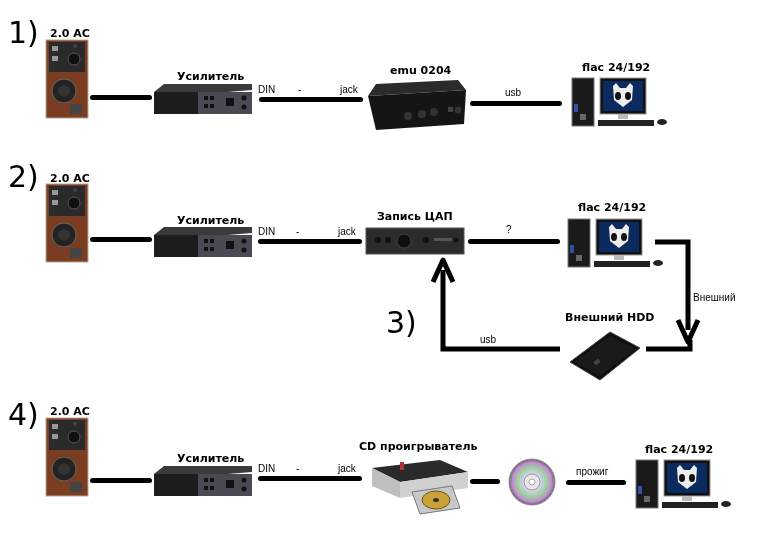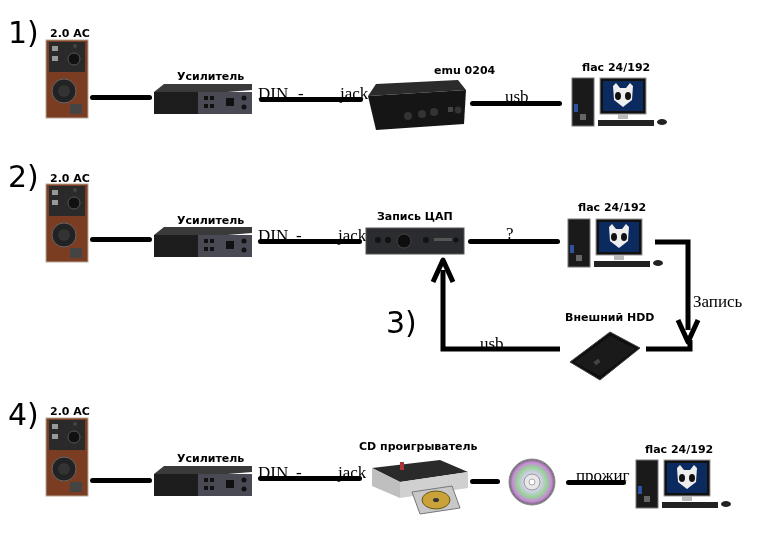--- a/index.html
+++ b/index.html
@@ -1,20 +1,20 @@
 <!DOCTYPE html>
 <html><head>
 <meta charset="utf-8">
 <style>
   html, body { margin:0; padding:0; background:#ffffff; }
   body { width:760px; height:540px; position:relative; overflow:hidden; font-family:"DejaVu Sans", sans-serif; }
   .abs { position:absolute; }
   .num { font-family:"DejaVu Sans", sans-serif; font-size:30px; color:#000; line-height:1; }
   .lbl { font-family:"DejaVu Sans", sans-serif; font-size:11px; font-weight:bold; color:#000; white-space:nowrap; }
-  .cbl { font-family:Liberation Serif, serif; font-size:17px; color:#000; white-space:nowrap; }
+  .cbl { font-family:Liberation Sans, sans-serif; font-size:10px; color:#000; white-space:nowrap; }
   .wire { background:#000; border-radius:3px; height:5px; }
   svg { position:absolute; overflow:visible; }
 </style>
 </head>
 <body>
 
 <div class="abs num" style="left:8px;top:18px;">1)</div>
 <div class="abs num" style="left:8px;top:162px;">2)</div>
 <div class="abs num" style="left:386px;top:308px;">3)</div>
 <div class="abs num" style="left:8px;top:400px;">4)</div>
@@ -42,21 +42,21 @@
   <rect x="50" y="20" width="4" height="4" fill="#111"></rect>
     <rect x="56" y="20" width="4" height="4" fill="#111"></rect>
   <rect x="72" y="14" width="8" height="8" fill="#111"></rect>
   <circle cx="90" cy="14" r="2.5" fill="#111"></circle>
     <circle cx="90" cy="23" r="2.5" fill="#111"></circle>
 </svg>
 <div class="abs cbl" style="left:258px;top:84px;">DIN</div>
 <div class="abs cbl" style="left:298px;top:84px;">-</div>
 <div class="abs cbl" style="left:340px;top:84px;">jack</div>
 <div class="abs wire" style="left:259px;top:97px;width:104px;"></div>
-<div class="abs lbl" style="left:390px;top:64px;margin-left:44px;">emu 0204</div>
+<div class="abs lbl" style="left:390px;top:64px;">emu 0204</div>
 <svg style="left:368px;top:80px;" width="100" height="52">
   <polygon points="8,4 90,0 98,10 0,16" fill="#2b2b2b"></polygon>
   <polygon points="0,16 98,10 96,44 8,50" fill="#151515"></polygon>
   <circle cx="40" cy="36" r="4" fill="#333"></circle>
     <circle cx="54" cy="34" r="4" fill="#333"></circle>
   <circle cx="66" cy="32" r="4" fill="#333"></circle>
     <circle cx="90" cy="30" r="3.5" fill="#333"></circle>
   <rect x="80" y="27" width="5" height="5" fill="#444"></rect>
 </svg>
 <div class="abs cbl" style="left:505px;top:87px;">usb</div>
@@ -133,21 +133,21 @@
   <ellipse cx="92" cy="46" rx="5" ry="3" fill="#222"></ellipse>
 </svg>
 
 <svg style="left:0;top:0;" width="760" height="540">
   <polyline points="655,242 688,242 688,330" fill="none" stroke="#000" stroke-width="5"></polyline>
   <polyline points="678,320 688,342 698,320" fill="none" stroke="#000" stroke-width="5" stroke-linejoin="round"></polyline>
   <polyline points="646,349 690,349 690,340" fill="none" stroke="#000" stroke-width="5"></polyline>
   <polyline points="560,349 443,349 443,270" fill="none" stroke="#000" stroke-width="5"></polyline>
   <polyline points="433,282 443,260 453,282" fill="none" stroke="#000" stroke-width="5" stroke-linejoin="round"></polyline>
 </svg>
-<div class="abs cbl" style="left:693px;top:292px;">Запись</div>
+<div class="abs cbl" style="left:693px;top:292px;">Внешний</div>
 <div class="abs lbl" style="left:565px;top:311px;">Внешний HDD</div>
 <svg style="left:566px;top:330px;" width="80" height="52">
   <polygon points="4,32 44,2 74,18 34,50" fill="#0e0e0e" stroke="#444"></polygon>
   <polygon points="8,32 44,6 70,19 34,46" fill="#1a1a1a"></polygon>
   <rect x="28" y="30" width="6" height="4" fill="#444" transform="rotate(-35 31 32)"></rect>
 </svg>
 <div class="abs cbl" style="left:480px;top:334px;">usb</div>
 
 <div class="abs lbl" style="left:50px;top:405px;">2.0 АС</div>
 <svg style="left:46px;top:418px;" width="44" height="80">

